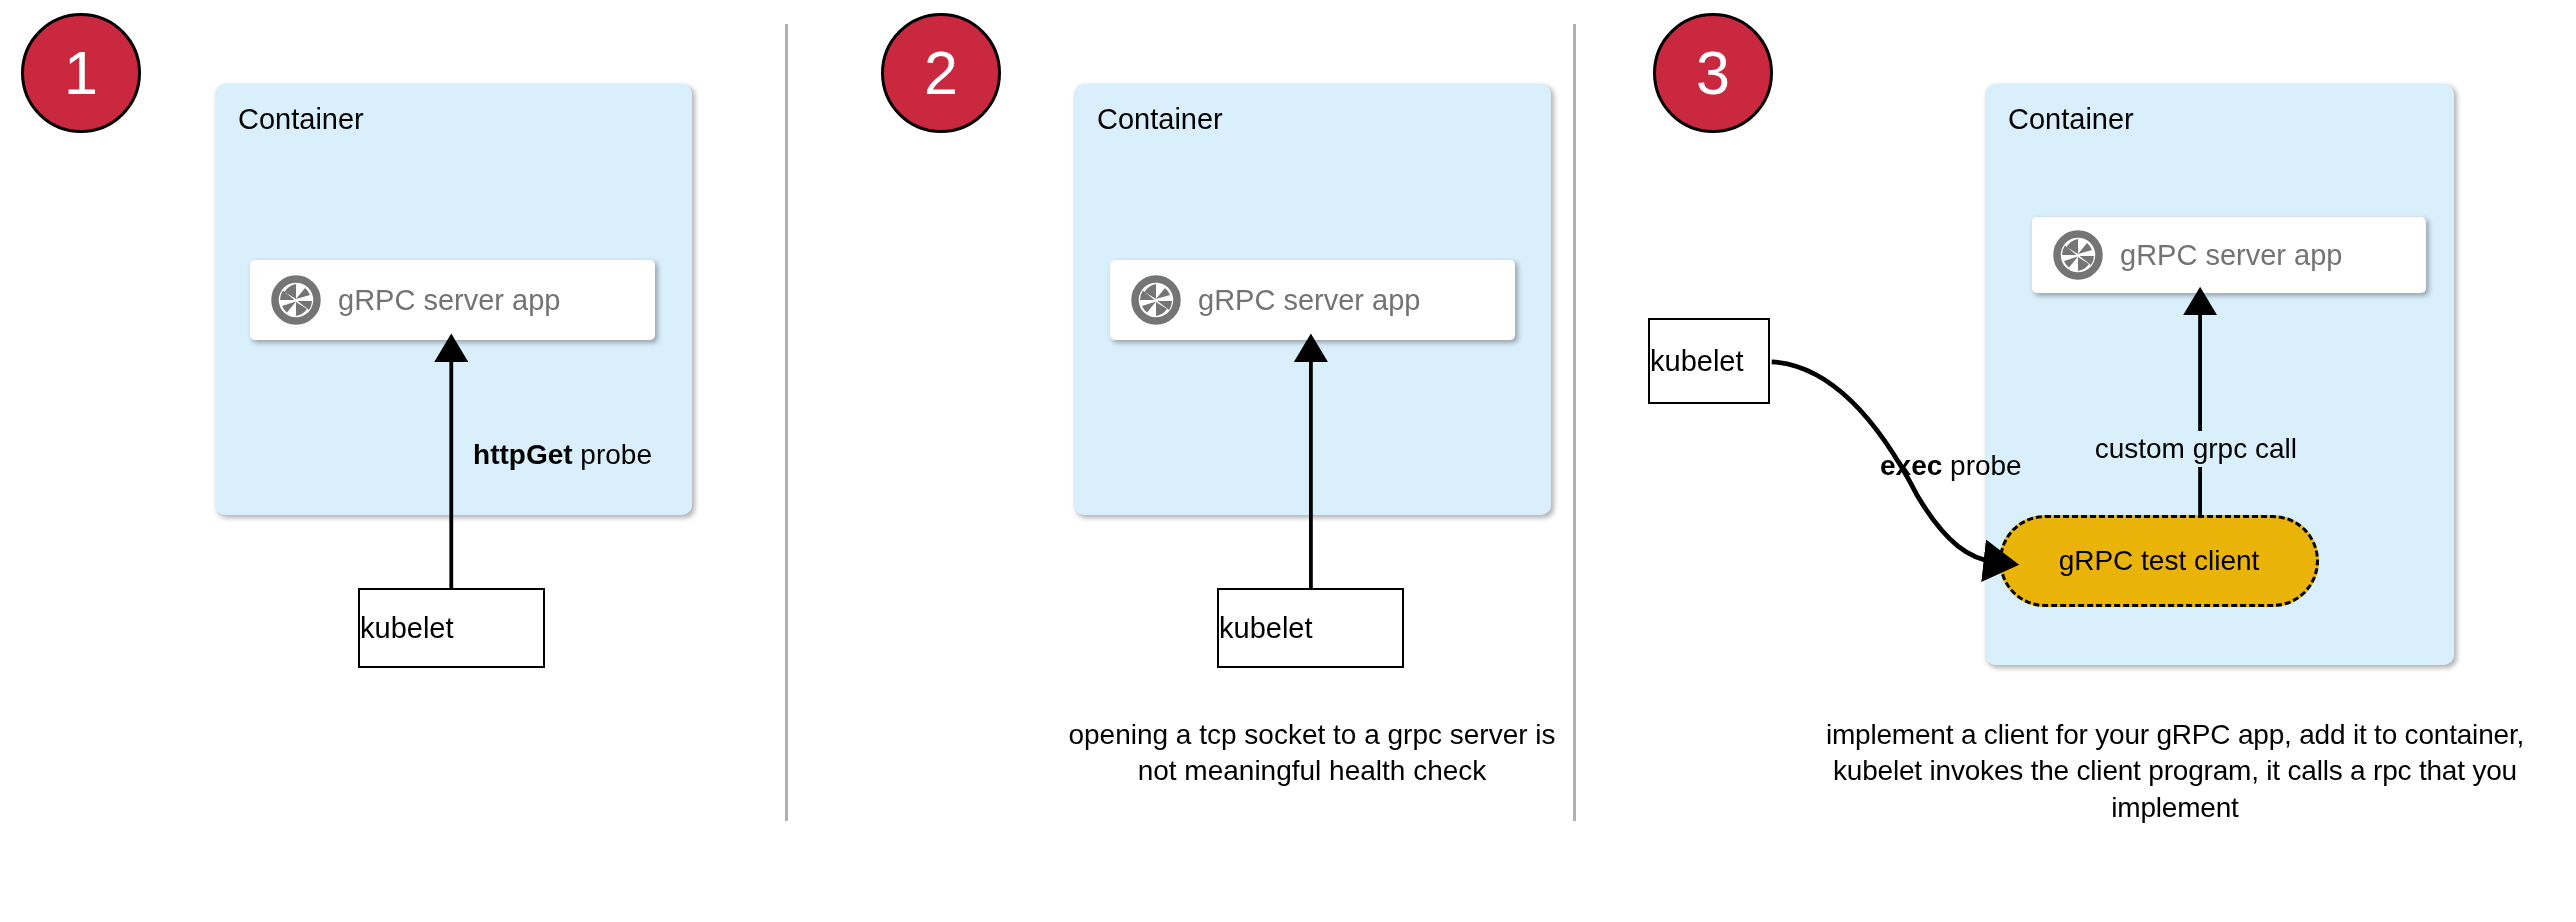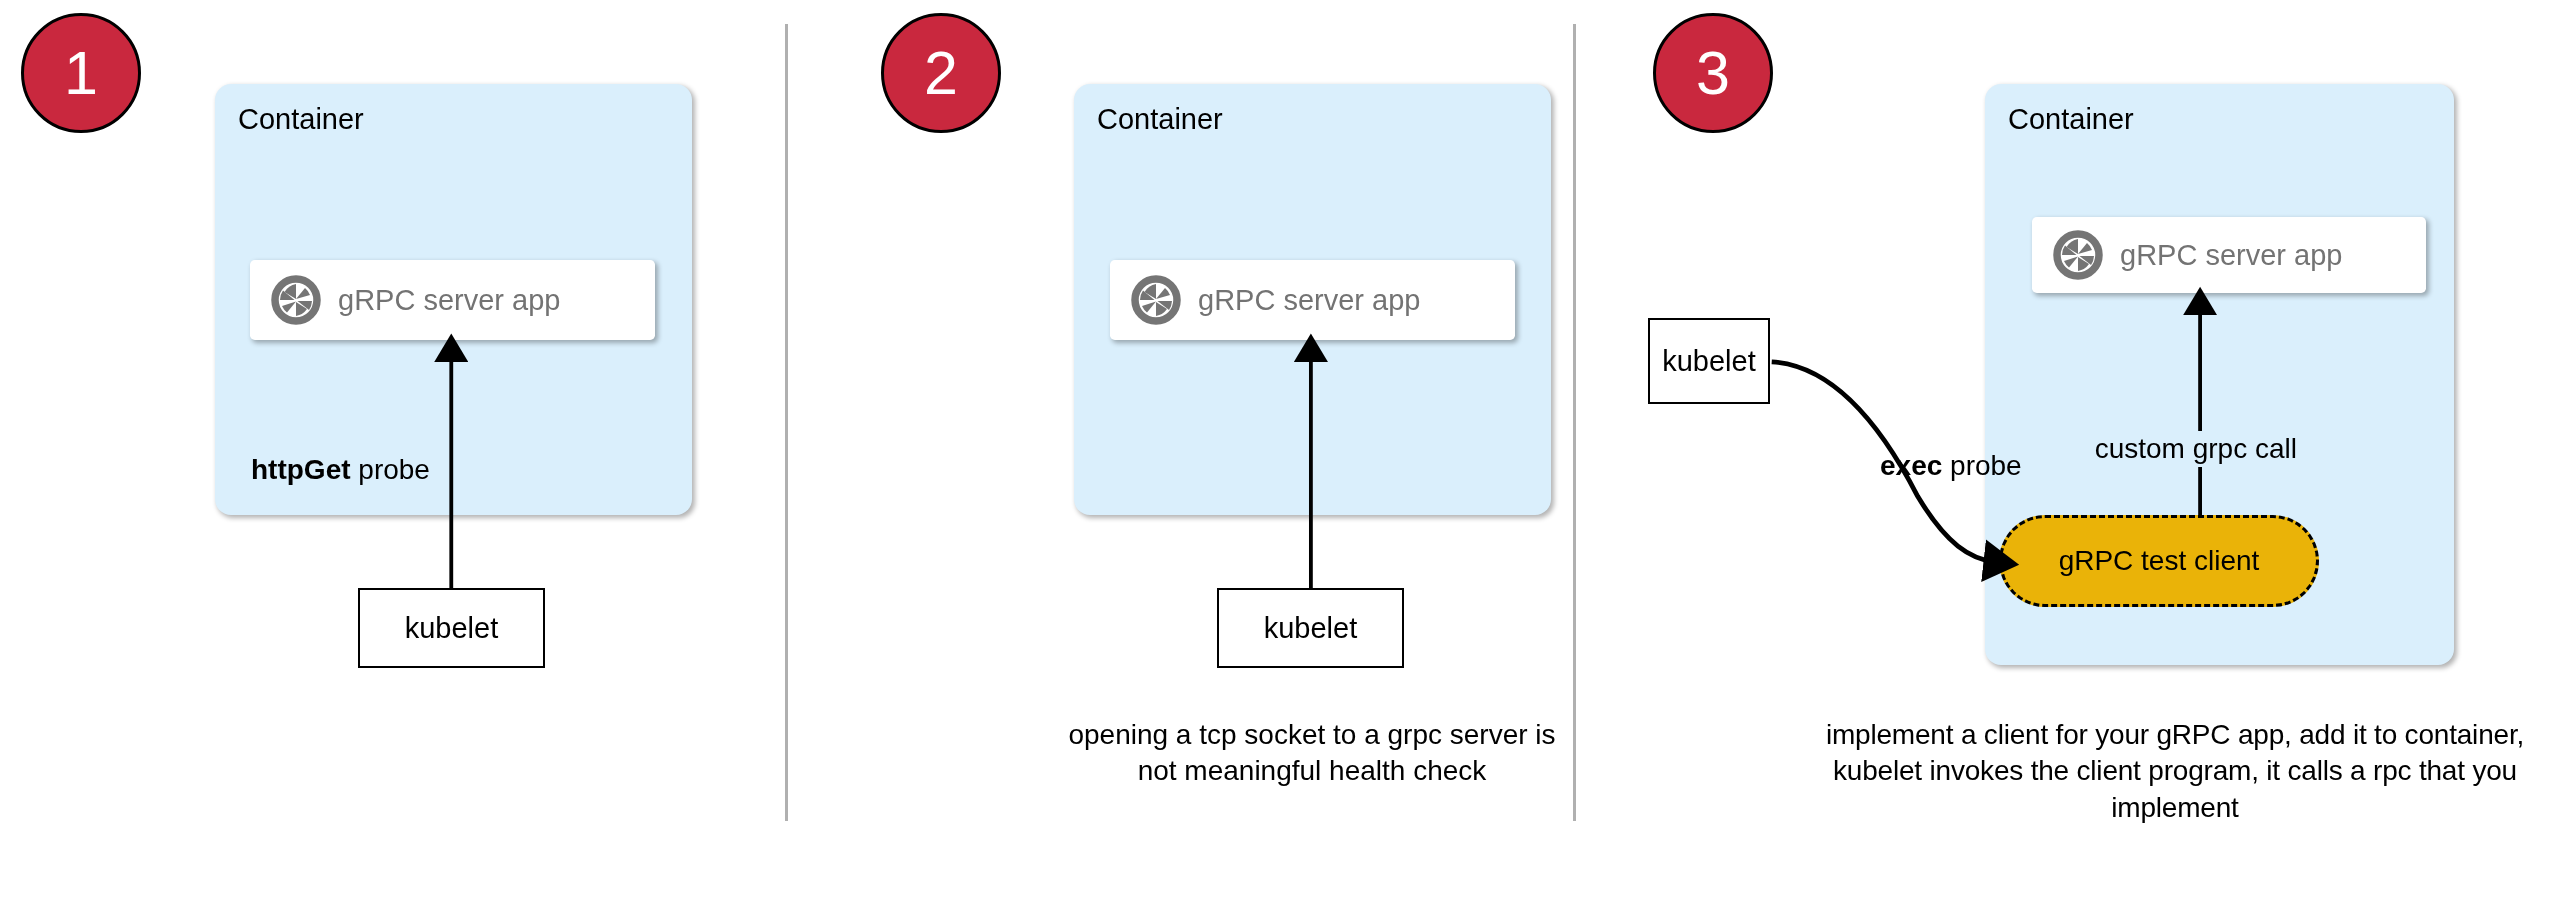--- a/index.html
+++ b/index.html
@@ -9,38 +9,38 @@
   .divider{position:absolute;width:2.9px;background:#b0b0b0;}
 
   .badge{
     position:absolute;width:120px;height:120px;border-radius:50%;
     background:#c9283e;border:3.8px solid #000;box-sizing:border-box;
     display:flex;align-items:center;justify-content:center;
   }
   .badge span{color:#fff;font-size:61px;line-height:1;font-weight:400;}
 
   .container-box{
-    position:absolute;background:#daeffc;border-radius:16px;
+    position:absolute;background:#daeffc;border-radius:10px;
     box-shadow:2.9px 2.9px 5.7px rgba(0,0,0,0.30);
   }
   .container-label{
     position:absolute;left:23px;top:19px;font-size:29px;color:#000;white-space:nowrap;
   }
 
   .app-box{
     position:absolute;background:#ffffff;border-radius:4.8px;
     box-shadow:2.9px 2.9px 5.7px rgba(0,0,0,0.30);
     display:flex;align-items:center;box-sizing:border-box;padding-left:21px;
   }
   .app-label{font-size:29px;color:#737373;margin-left:17px;white-space:nowrap;}
   .grpc-icon{width:50px;height:50px;flex:0 0 50px;display:block;}
 
   .kubelet-box{
     position:absolute;background:#ffffff;border:2.9px solid #000;box-sizing:border-box;
-    display:flex;align-items:center;justify-content:center;
+    display:flex;align-items:center;
   }
   .kubelet-box span{font-size:29px;color:#000;white-space:nowrap;}
 
   .dashed-box{
     position:absolute;background:#eab308;border:3.8px dashed #000;box-sizing:border-box;
     border-radius:48px;display:flex;align-items:center;justify-content:center;
   }
   .dashed-box span{font-size:28px;color:#000;white-space:nowrap;}
 
   .edge-label{
@@ -89,21 +89,21 @@
 
   <svg class="arrow-svg" style="left:0;top:0;width:2576px;height:923px;" viewBox="0 0 2700 967" width="2576" height="923">
     <defs>
       <marker id="ah" markerWidth="9" markerHeight="9" refX="2.6" refY="4.5" orient="auto" markerUnits="strokeWidth">
         <path d="M0,0 L0,9 L7.5,4.5 z" fill="#000"></path>
       </marker>
     </defs>
     <line x1="473" y1="616" x2="473" y2="369" stroke="#000" stroke-width="4" marker-end="url(#ah)"></line>
   </svg>
 
-  <div class="edge-label" style="left:251px;top:439px;width:401px;text-align:left;margin-top:15px;">
+  <div class="edge-label" style="left:251px;top:439px;width:401px;text-align:right;">
     <b>httpGet</b><span> probe</span>
   </div>
 
   <div class="kubelet-box" style="left:358px;top:588px;width:187px;height:80px;">
     <span>kubelet</span>
   </div>
 
 
   <div class="badge" style="left:881px;top:13.4px;">
     <span>2</span>

